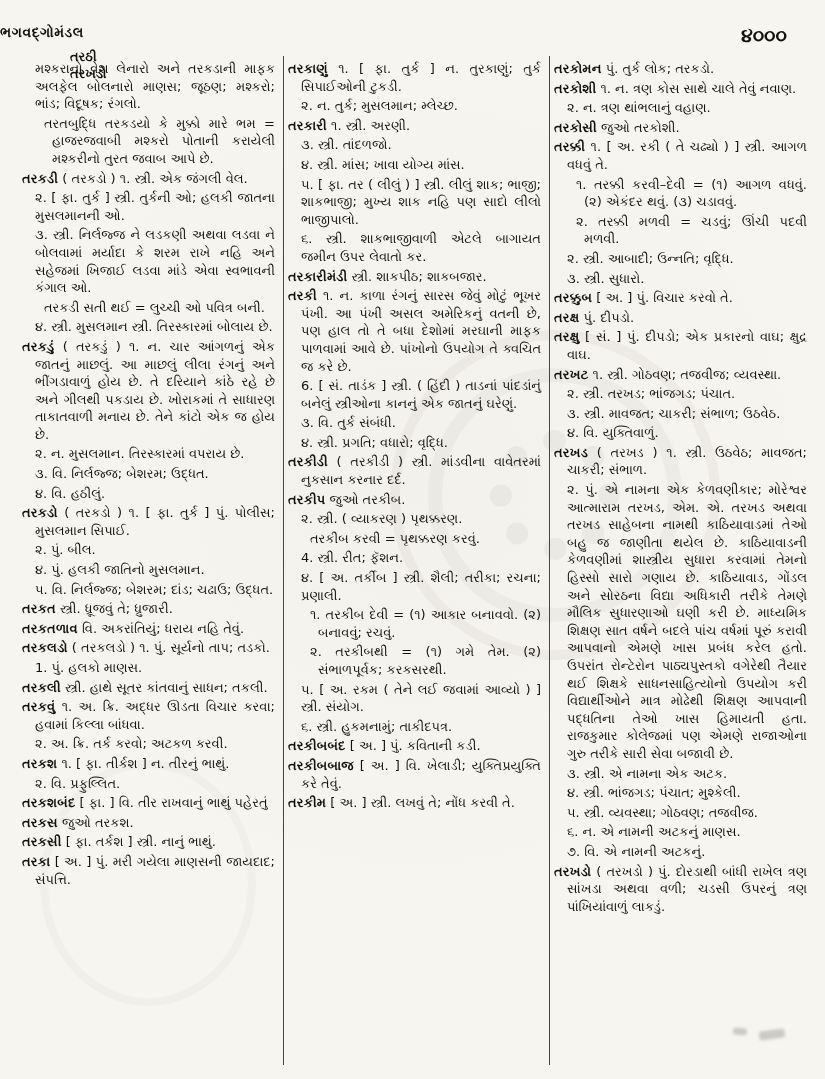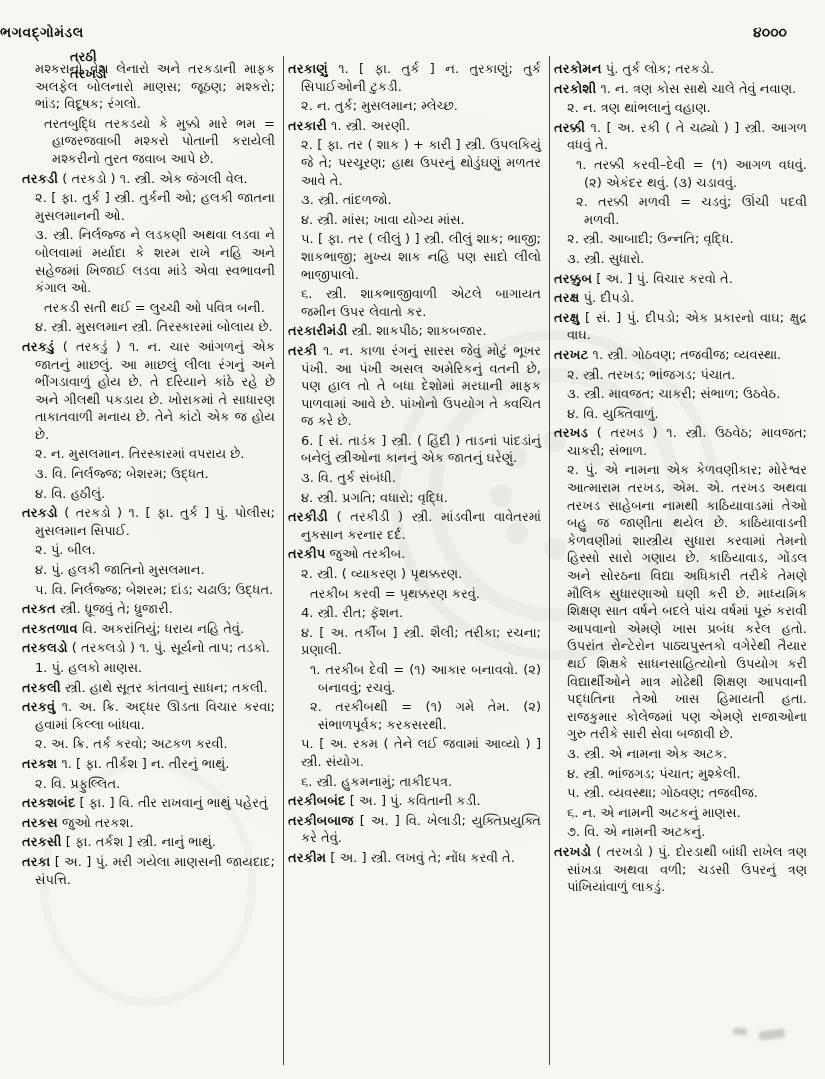--- a/index.html
+++ b/index.html
@@ -26,21 +26,21 @@
     position:absolute;left:70px;top:14px;
     font-weight:bold;line-height:17px;font-size:13px;margin-top:24px;
   }
   .running-head span{display:block;}
   .doc-title{
     position:absolute;left:0;right:0;top:14px;text-align:left;
     font-weight:bold;font-size:14px;letter-spacing:.5px;
   }
   .page-number{
     position:absolute;right:38px;top:14px;
-    font-weight:bold;font-size:14px;
+    font-weight:bold;font-size:19px;
   }
   
   .columns{
     position:absolute;top:60px;left:18px;right:10px;bottom:14px;
     display:flex;
   }
   .col{
     width:33.333%;
     padding:0 8px 0 4px;
     box-sizing:border-box;
@@ -134,21 +134,20 @@
         <p class="para entry"><b class="hw">તરકશબંદ</b> [ ફા. ] વિ. તીર રાખવાનું ભાથું પહેરતું</p>
         <p class="para entry"><b class="hw">તરકસ</b> જુઓ તરકશ.</p>
         <p class="para entry"><b class="hw">તરકસી</b> [ ફા. તર્કશ ] સ્ત્રી. નાનું ભાથું.</p>
         <p class="para entry"><b class="hw">તરકા</b> [ અ. ] પું. મરી ગયેલા માણસની જાયદાદ; સંપત્તિ.</p>
       </div>
     <div class="col-divider"></div>
     <div class="col">
         <p class="para entry"><b class="hw">તરકાણું</b> ૧. [ ફા. તુર્ક ] ન. તુરકાણું; તુર્ક સિપાઈઓની ટુકડી.</p>
         <p class="para sense">૨. ન. તુર્ક; મુસલમાન; મ્લેચ્છ.</p>
         <p class="para entry"><b class="hw">તરકારી</b> ૧. સ્ત્રી. અરણી.</p>
-        <p class="para sense">૨. [ ફા. તર ( શાક ) + કારી ] સ્ત્રી. ઉપલકિયું જે તે; પરચૂરણ; હાથ ઉપરનું થોડુંઘણું મળતર આવે તે.</p>
         <p class="para sense">૩. સ્ત્રી. તાંદળજો.</p>
         <p class="para sense">૪. સ્ત્રી. માંસ; ખાવા યોગ્ય માંસ.</p>
         <p class="para sense">૫. [ ફા. તર ( લીલું ) ] સ્ત્રી. લીલું શાક; ભાજી; શાકભાજી; મુખ્ય શાક નહિ પણ સાદો લીલો ભાજીપાલો.</p>
         <p class="para sense">૬. સ્ત્રી. શાકભાજીવાળી એટલે બાગાયત જમીન ઉપર લેવાતો કર.</p>
         <p class="para entry"><b class="hw">તરકારીમંડી</b> સ્ત્રી. શાકપીઠ; શાકબજાર.</p>
         <p class="para entry"><b class="hw">તરકી</b> ૧. ન. કાળા રંગનું સારસ જેવું મોટું ભૂખર પંખી. આ પંખી અસલ અમેરિકનું વતની છે, પણ હાલ તો તે બધા દેશોમાં મરઘાની માફક પાળવામાં આવે છે. પાંખોનો ઉપયોગ તે ક્વચિત જ કરે છે.</p>
         <p class="para sense">6. [ સં. તાડંક ] સ્ત્રી. ( હિંદી ) તાડનાં પાંદડાંનું બનેલું સ્ત્રીઓના કાનનું એક જાતનું ઘરેણું.</p>
         <p class="para sense">૩. વિ. તુર્ક સંબંધી.</p>
         <p class="para sense">૪. સ્ત્રી. પ્રગતિ; વધારો; વૃદ્ધિ.</p>
         <p class="para entry"><b class="hw">તરકીડી</b> ( તરકીડી ) સ્ત્રી. માંડવીના વાવેતરમાં નુકસાન કરનાર દર્દ.</p>
@@ -163,20 +162,21 @@
         <p class="para sense">૬. સ્ત્રી. હુકમનામું; તાકીદપત્ર.</p>
         <p class="para entry"><b class="hw">તરકીબબંદ</b> [ અ. ] પું. કવિતાની કડી.</p>
         <p class="para entry"><b class="hw">તરકીબબાજ</b> [ અ. ] વિ. ખેલાડી; યુક્તિપ્રયુક્તિ કરે તેવું.</p>
         <p class="para entry"><b class="hw">તરકીમ</b> [ અ. ] સ્ત્રી. લખવું તે; નોંધ કરવી તે.</p>
       </div>
     <div class="col-divider"></div>
     <div class="col">
         <p class="para entry"><b class="hw">તરકોમન</b> પું. તુર્ક લોક; તરકડો.</p>
         <p class="para entry"><b class="hw">તરકોશી</b> ૧. ન. ત્રણ કોસ સાથે ચાલે તેવું નવાણ.</p>
         <p class="para sense">૨. ન. ત્રણ થાંભલાનું વહાણ.</p>
+        <p class="para entry"><b class="hw">તરકોસી</b> જુઓ તરકોશી.</p>
         <p class="para entry"><b class="hw">તરક્કી</b> ૧. [ અ. રકી ( તે ચઢ્યો ) ] સ્ત્રી. આગળ વધવું તે.</p>
         <p class="para idiom">૧. તરક્કી કરવી–દેવી = (૧) આગળ વધવું. (૨) એકંદર થવું. (૩) ચડાવવું.</p>
         <p class="para idiom">૨. તરક્કી મળવી = ચડવું; ઊંચી પદવી મળવી.</p>
         <p class="para sense">૨. સ્ત્રી. આબાદી; ઉન્નતિ; વૃદ્ધિ.</p>
         <p class="para sense">૩. સ્ત્રી. સુધારો.</p>
         <p class="para entry"><b class="hw">તરક્કુબ</b> [ અ. ] પું. વિચાર કરવો તે.</p>
         <p class="para entry"><b class="hw">તરક્ષ</b> પું. દીપડો.</p>
         <p class="para entry"><b class="hw">તરક્ષુ</b> [ સં. ] પું. દીપડો; એક પ્રકારનો વાઘ; ક્ષુદ્ર વાઘ.</p>
         <p class="para entry"><b class="hw">તરખટ</b> ૧. સ્ત્રી. ગોઠવણ; તજવીજ; વ્યવસ્થા.</p>
         <p class="para sense">૨. સ્ત્રી. તરખડ; ભાંજગડ; પંચાત.</p>

